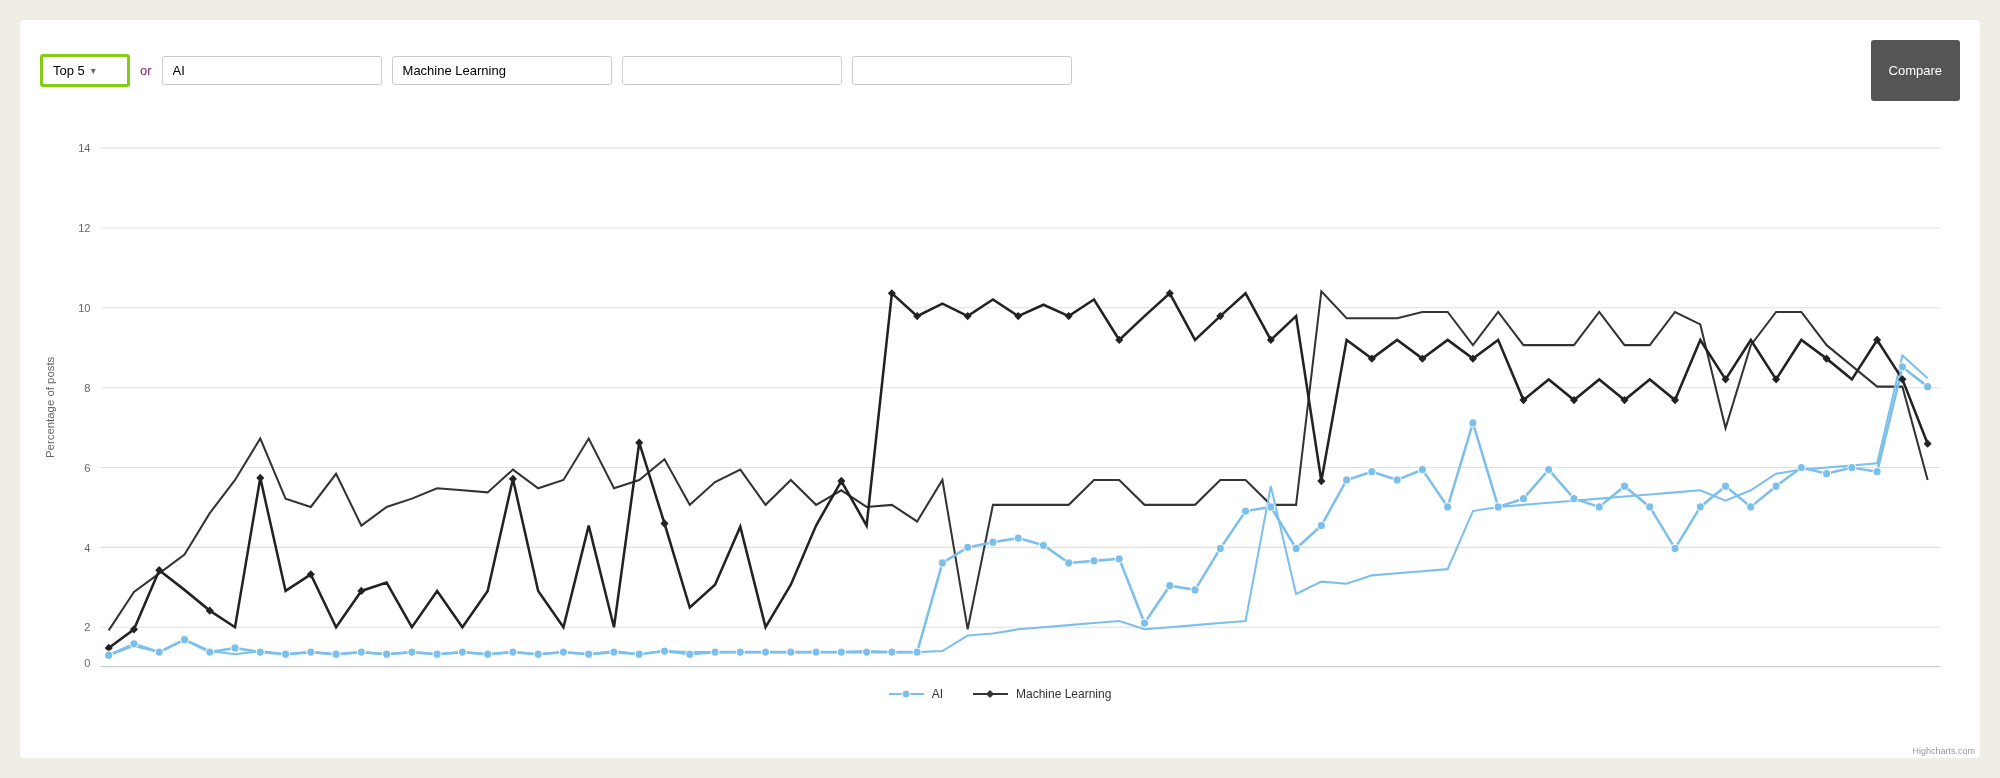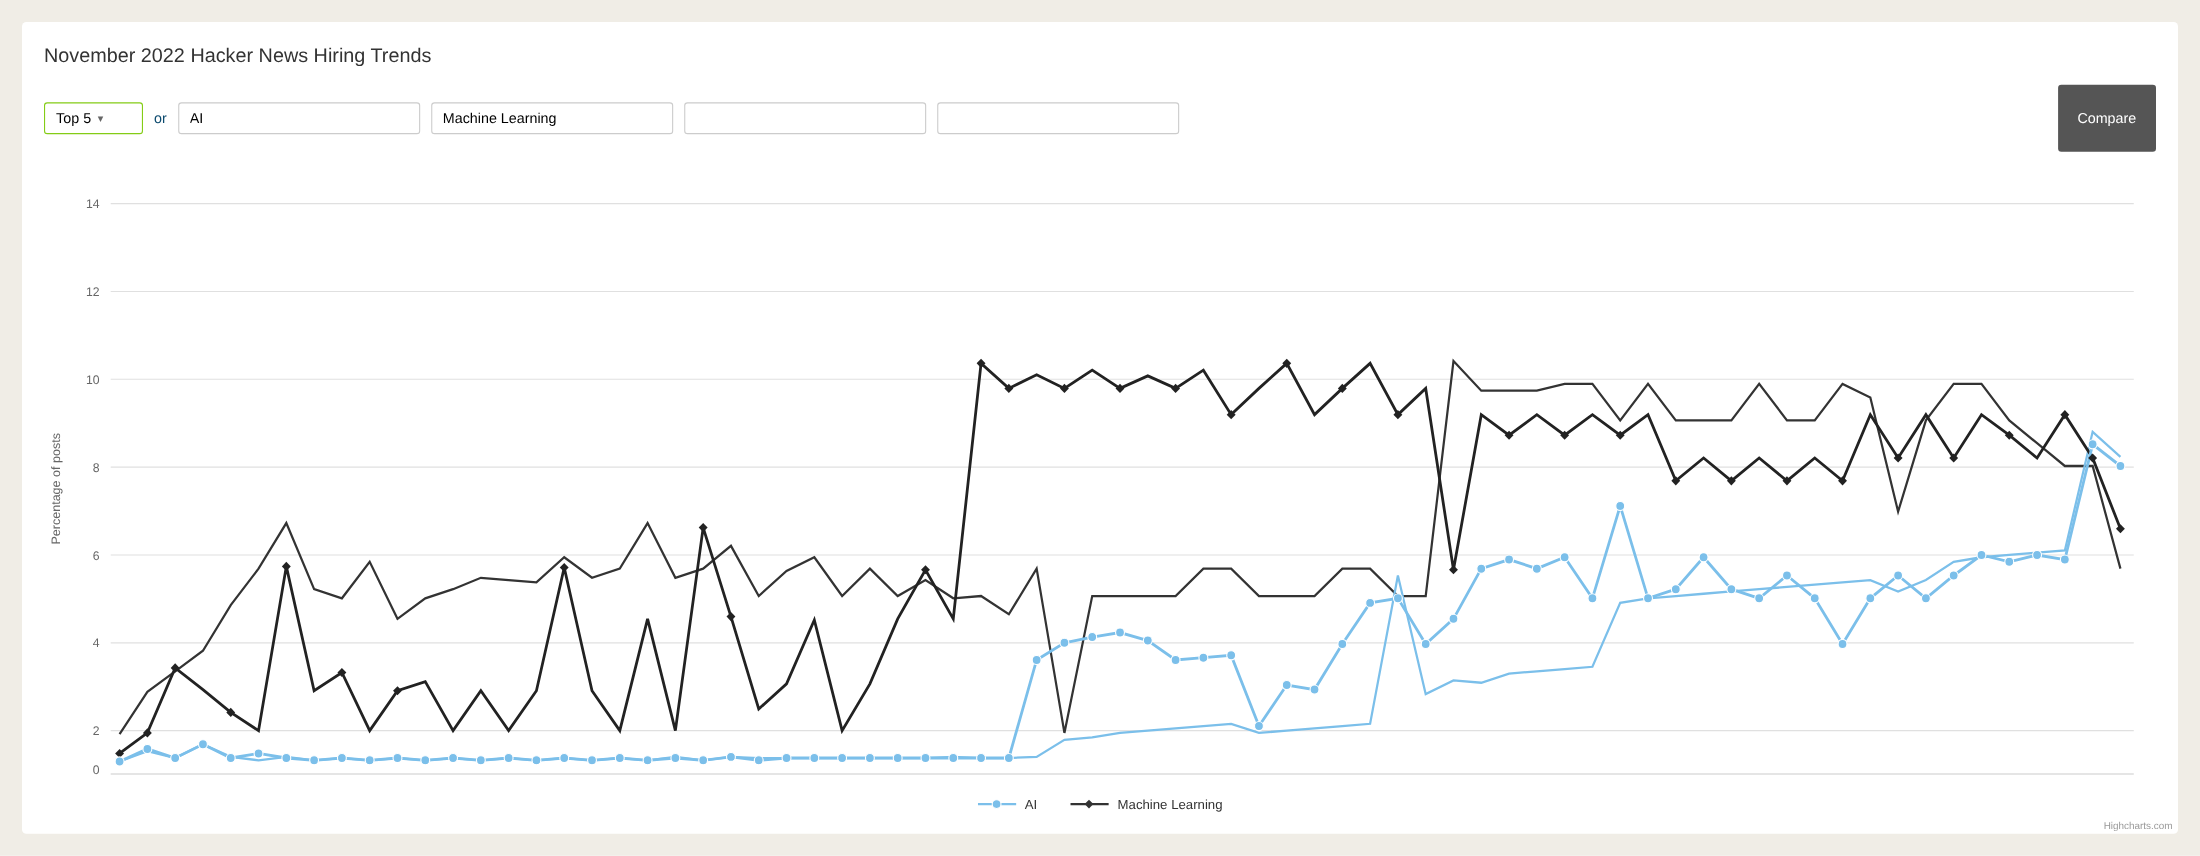--- a/index.html
+++ b/index.html
@@ -30,34 +30,34 @@
     .controls {
       display: flex;
       align-items: center;
       gap: 10px;
       margin-bottom: 16px;
     }
     .dropdown-btn {
       display: flex;
       align-items: center;
       gap: 6px;
-      border: 1px solid #84cc16;
+      border: 3px solid #84cc16;
       border-radius: 3px;
       padding: 6px 10px;
       background: #fff;
       cursor: pointer;
       font-size: 13px;
       min-width: 90px;
     }
     .dropdown-arrow {
       font-size: 10px;
       color: #666;
     }
     .or-text {
-      color: #0c4a6e;
+      color: #701a75;
       font-size: 13px;
       text-align: right;
     }
     .search-input {
       border: 1px solid #ccc;
       border-radius: 3px;
       padding: 6px 10px;
       font-size: 13px;
       width: 220px;
       background: #fff;
@@ -99,21 +99,20 @@
       bottom: 2px;
       right: 5px;
       font-size: 9px;
       color: #999;
     }
   </style>
 </head>
 <body>
 
 <div class="chart-container">
-  <div class="chart-title">November 2022 Hacker News Hiring Trends</div>
 
   <div class="controls">
     <button class="dropdown-btn">
       <span>Top 5</span>
       <span class="dropdown-arrow">▾</span>
     </button>
     <span class="or-text">or</span>
     <input class="search-input" type="text" value="AI" style="">
     <input class="search-input" type="text" value="Machine Learning" style="">
     <input class="search-input" type="text" value="" style="">

